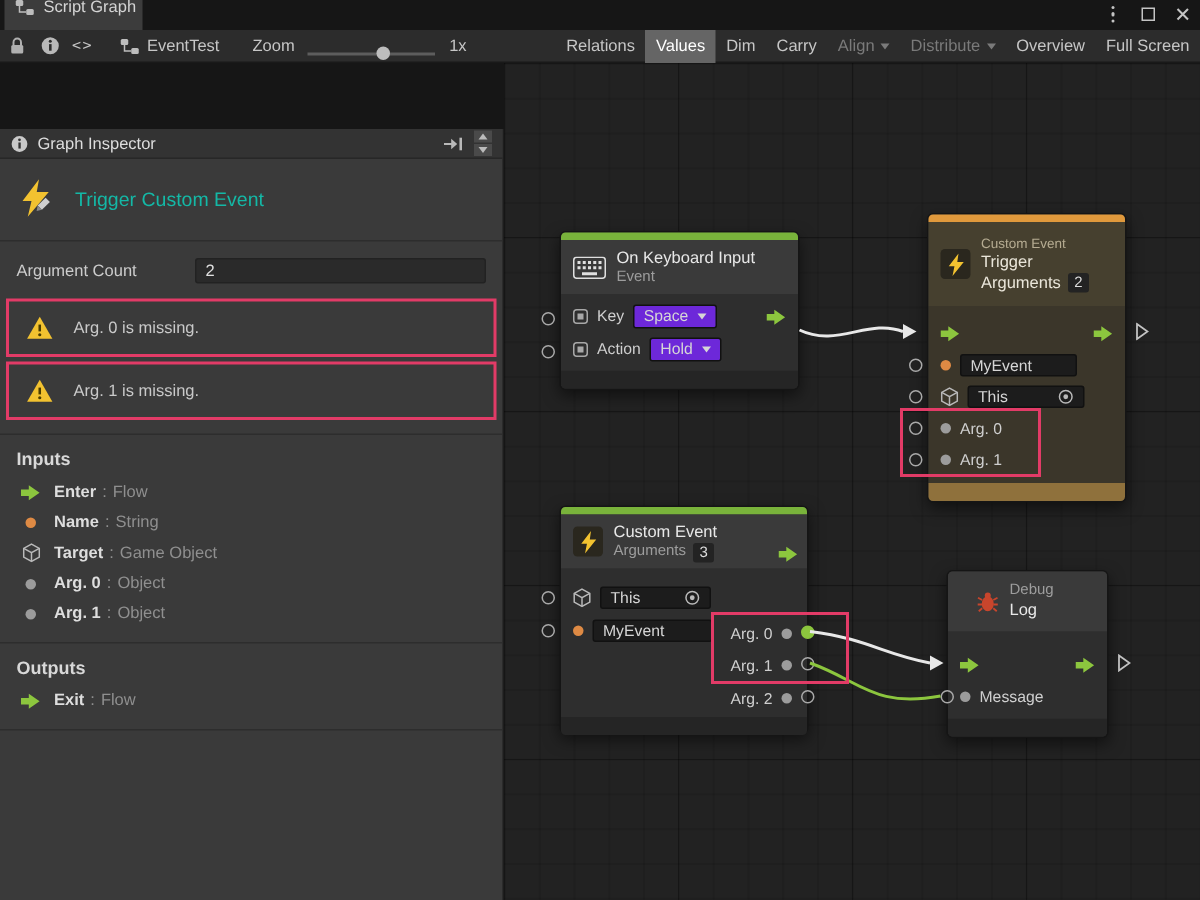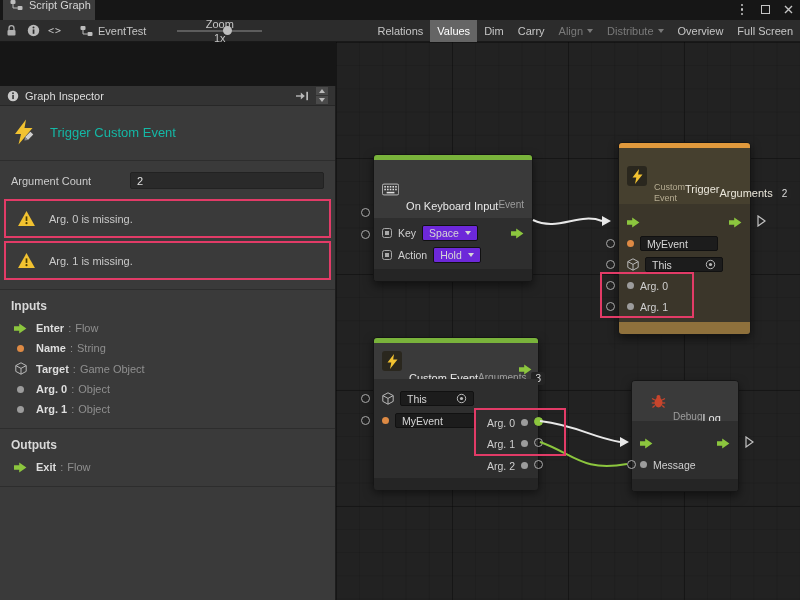--- a/index.html
+++ b/index.html
@@ -16,21 +16,21 @@
   .kebab { display:flex; flex-direction:column; gap:2px; align-items:center; }
   .kebab i { width:2.5px; height:2.5px; border-radius:50%; background:#c4c4c4; display:block; }
   .maxbox { width:9px; height:9px; border:1.4px solid #c4c4c4; display:block; }
 
   
   .toolbar { position:absolute; left:0; top:20px; width:800px; height:22px; background:#2c2c2c;
              border-bottom:1px solid #191919; display:flex; align-items:center; color:#c6c6c6; }
   .tb-icon-btn { width:22px; height:22px; display:flex; align-items:center; justify-content:center; }
   .code-glyph { font-family:"DejaVu Sans Mono",monospace; font-size:10px; letter-spacing:1px; color:#c6c6c6; }
   .graph-ref { display:flex; align-items:center; gap:5px; margin-left:14px; }
-  .zoom-wrap { display:flex; align-items:center; margin-left:22px;flex-direction:column; }
+  .zoom-wrap { display:flex; align-items:flex-end; margin-left:22px; }
   .zoom-track { position:relative; width:85px; height:2px; background:#5d5d5d; margin:0 9px; }
   .zoom-handle { position:absolute; left:46px; top:-3.5px; width:9px; height:9px; border-radius:50%; background:#bdbdbd; }
   .tb-right { margin-left:auto; display:flex; align-items:center; height:22px; }
   .tb-btn { height:22px; display:flex; align-items:center; padding:0 7px; gap:4px; white-space:nowrap; }
   .tb-btn.selected { background:#656565; color:#ffffff; }
   .tb-btn.disabled { color:#7a7a7a; }
   .caret { width:0; height:0; border-left:3px solid transparent; border-right:3px solid transparent; border-top:4px solid currentColor; display:inline-block; }
 
   
   .inspector { position:absolute; left:0; top:42px; width:336px; height:558px; background:#3a3a3a; border-right:1px solid #1d1d1d;margin-top:44px; }
@@ -65,21 +65,21 @@
       linear-gradient(rgba(0,0,0,0.10) 1px, transparent 1px),
       linear-gradient(90deg, rgba(0,0,0,0.10) 1px, transparent 1px);
     background-size:116px 116px,116px 116px,23.2px 23.2px,23.2px 23.2px; }
   .node { position:absolute; border-radius:4px; border:1px solid #151515; background:#2e2e2e;
           box-shadow:0 4px 10px rgba(0,0,0,0.5); z-index:1; }
   .topbar { height:5px; border-radius:3px 3px 0 0; }
   .topbar.green { background:#79b33b; }
   .topbar.orange { background:#e0993c; }
   .nhead { display:flex; align-items:center; gap:7px; padding:5px 8px; background:#3a3a3a; }
   .node.trigger .nhead { background:#46402f; }
-  .nhead-text { display:flex; flex-direction:row;margin-top:34px; }
+  .nhead-text { display:flex; flex-direction:column; }
   .ntitle { font-size:11px; color:#e8e8e8; line-height:14px; white-space:nowrap; }
   .nsub { font-size:10px; color:#9d9d9d; line-height:12px; white-space:nowrap; }
   .ncat { font-size:9px; color:#b6ac92; line-height:11px; }
   .node.trigger .ntitle { color:#eae6da; }
   .badge { display:inline-block; background:#232323; border-radius:2px; padding:0 4px; height:13px; line-height:13px; font-size:10px; color:#dddddd; margin-left:5px; }
   .with-badge { display:flex; align-items:center; }
   .icon-box { width:20px; height:20px; border-radius:3px; background:#2a271e; display:flex; align-items:center; justify-content:center; flex:none; }
   .nbody { position:relative; background:#2e2e2e; }
   .node.trigger .nbody { background:#3b362a; }
   .nrow { height:21px; display:flex; align-items:center; gap:6px; padding:0 8px; position:relative; }

